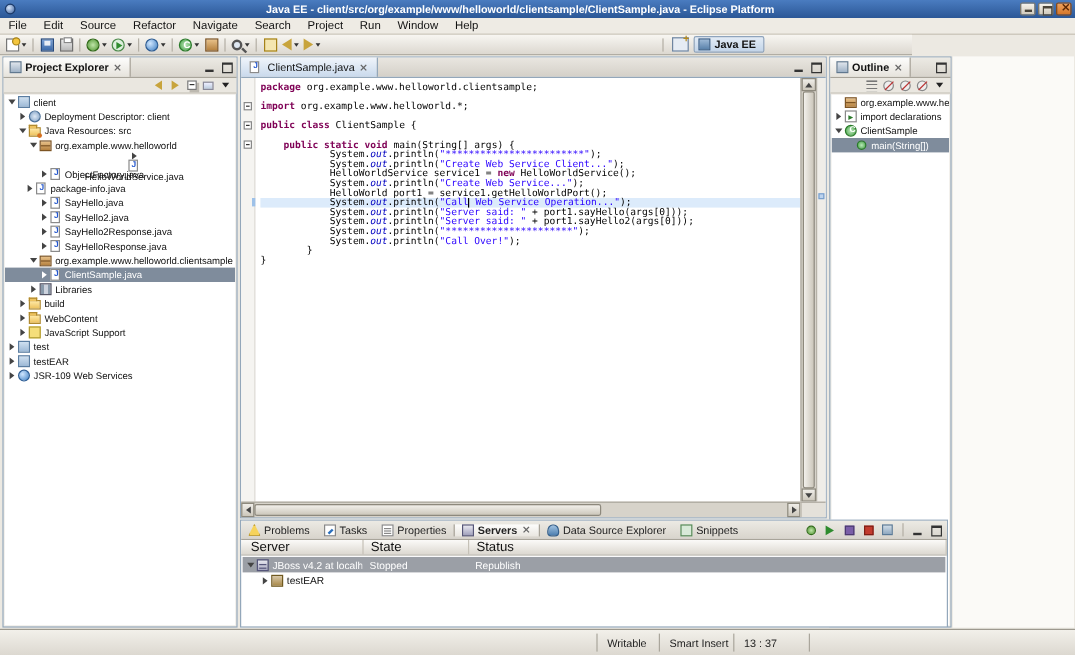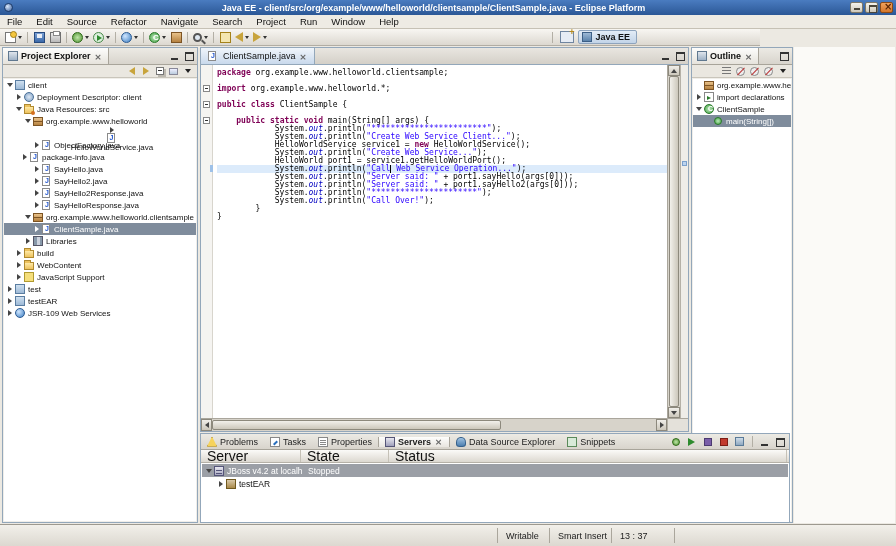--- a/index.html
+++ b/index.html
@@ -171,21 +171,21 @@
   .bic-servers { background:linear-gradient(#e8e8f0,#a0a0bc); border:1px solid #555577; }
   .bic-dse { background:linear-gradient(#9fc1e0,#4d7fb0); border:1px solid #35608c; border-radius:45% 45% 35% 35%/55% 55% 30% 30%; }
   .bic-snippets { background:#d8ead8; border:1px solid #5a8a5a; }
   .bp-tools { margin-left:auto; display:flex; align-items:center; gap:3px; padding-right:3px; }
   .svb { width:13px; height:13px; display:flex; align-items:center; justify-content:center; }
   .si-debug { width:8px; height:8px; border-radius:50%; background:radial-gradient(#bfe5a8,#4f9431); border:1px solid #2f6a18; }
   .si-start { width:0; height:0; border-left:7px solid #2e8b2e; border-top:4px solid transparent; border-bottom:4px solid transparent; }
   .si-profile { width:8px; height:8px; background:#7a5ea8; border:1px solid #4c3a70; }
   .si-stop { width:8px; height:8px; background:#c23b2e; border:1px solid #7d1f16; }
   .si-publish { width:9px; height:9px; background:linear-gradient(#cfdce8,#8fa8c0); border:1px solid #5a7a98; }
-  .srv-header { height:13px; display:flex; background:linear-gradient(#fbfaf8,#dcd8d0); border-bottom:1px solid #b5b1a7; font-size:14px; }
+  .srv-header { height:13px; display:flex; background:linear-gradient(#fbfaf8,#dcd8d0); border-bottom:1px solid #b5b1a7; font-size:11px;justify-content:flex-end; }
   .srv-hcell { display:flex; align-items:center; padding:0 6px; border-right:1px solid #c5c1b7; overflow:hidden; }
   .srv-body { position:absolute; left:1px; right:1px; top:30px; bottom:1px; background:#fff; overflow:hidden; }
   .srow { height:13px; display:flex; align-items:center; font-size:8.5px; }
   .srow.sel { background:#9b9fa6; color:#fff; }
   .scell { display:flex; align-items:center; overflow:hidden; white-space:nowrap; height:100%; }
 
   
   .statusbar { position:absolute; left:0; top:524px; width:896px; height:22px;
     background:linear-gradient(#f2f0ea,#dcd8d0); border-top:1px solid #9d998f; font-size:9px; color:#222; }
   .sb-group { position:absolute; left:497px; top:3px; bottom:3px; display:flex; }
@@ -607,20 +607,21 @@
   <div class="srv-body" id="srv-rows">
       <div class="srow sel">
         <span class="scell" style="width: 100px; padding-left: 2px;">
           <span class="exp">
             <span class="tri-d"></span>
           </span>
           <span class="ic ic-server"></span>
           <span class="tlabel">JBoss v4.2 at localhost</span>
         </span>
         <span class="scell" style="width: 88px; padding-left: 6px;">Stopped</span>
+        <span class="scell" style="width: 398px; padding-left: 6px;">Republish</span>
       </div>
       <div class="srow">
         <span class="scell" style="width: 100px; padding-left: 14px;">
           <span class="exp">
             <span class="tri-r"></span>
           </span>
           <span class="ic ic-ear"></span>
           <span class="tlabel">testEAR</span>
         </span>
         <span class="scell" style="width: 88px; padding-left: 6px;"></span>

